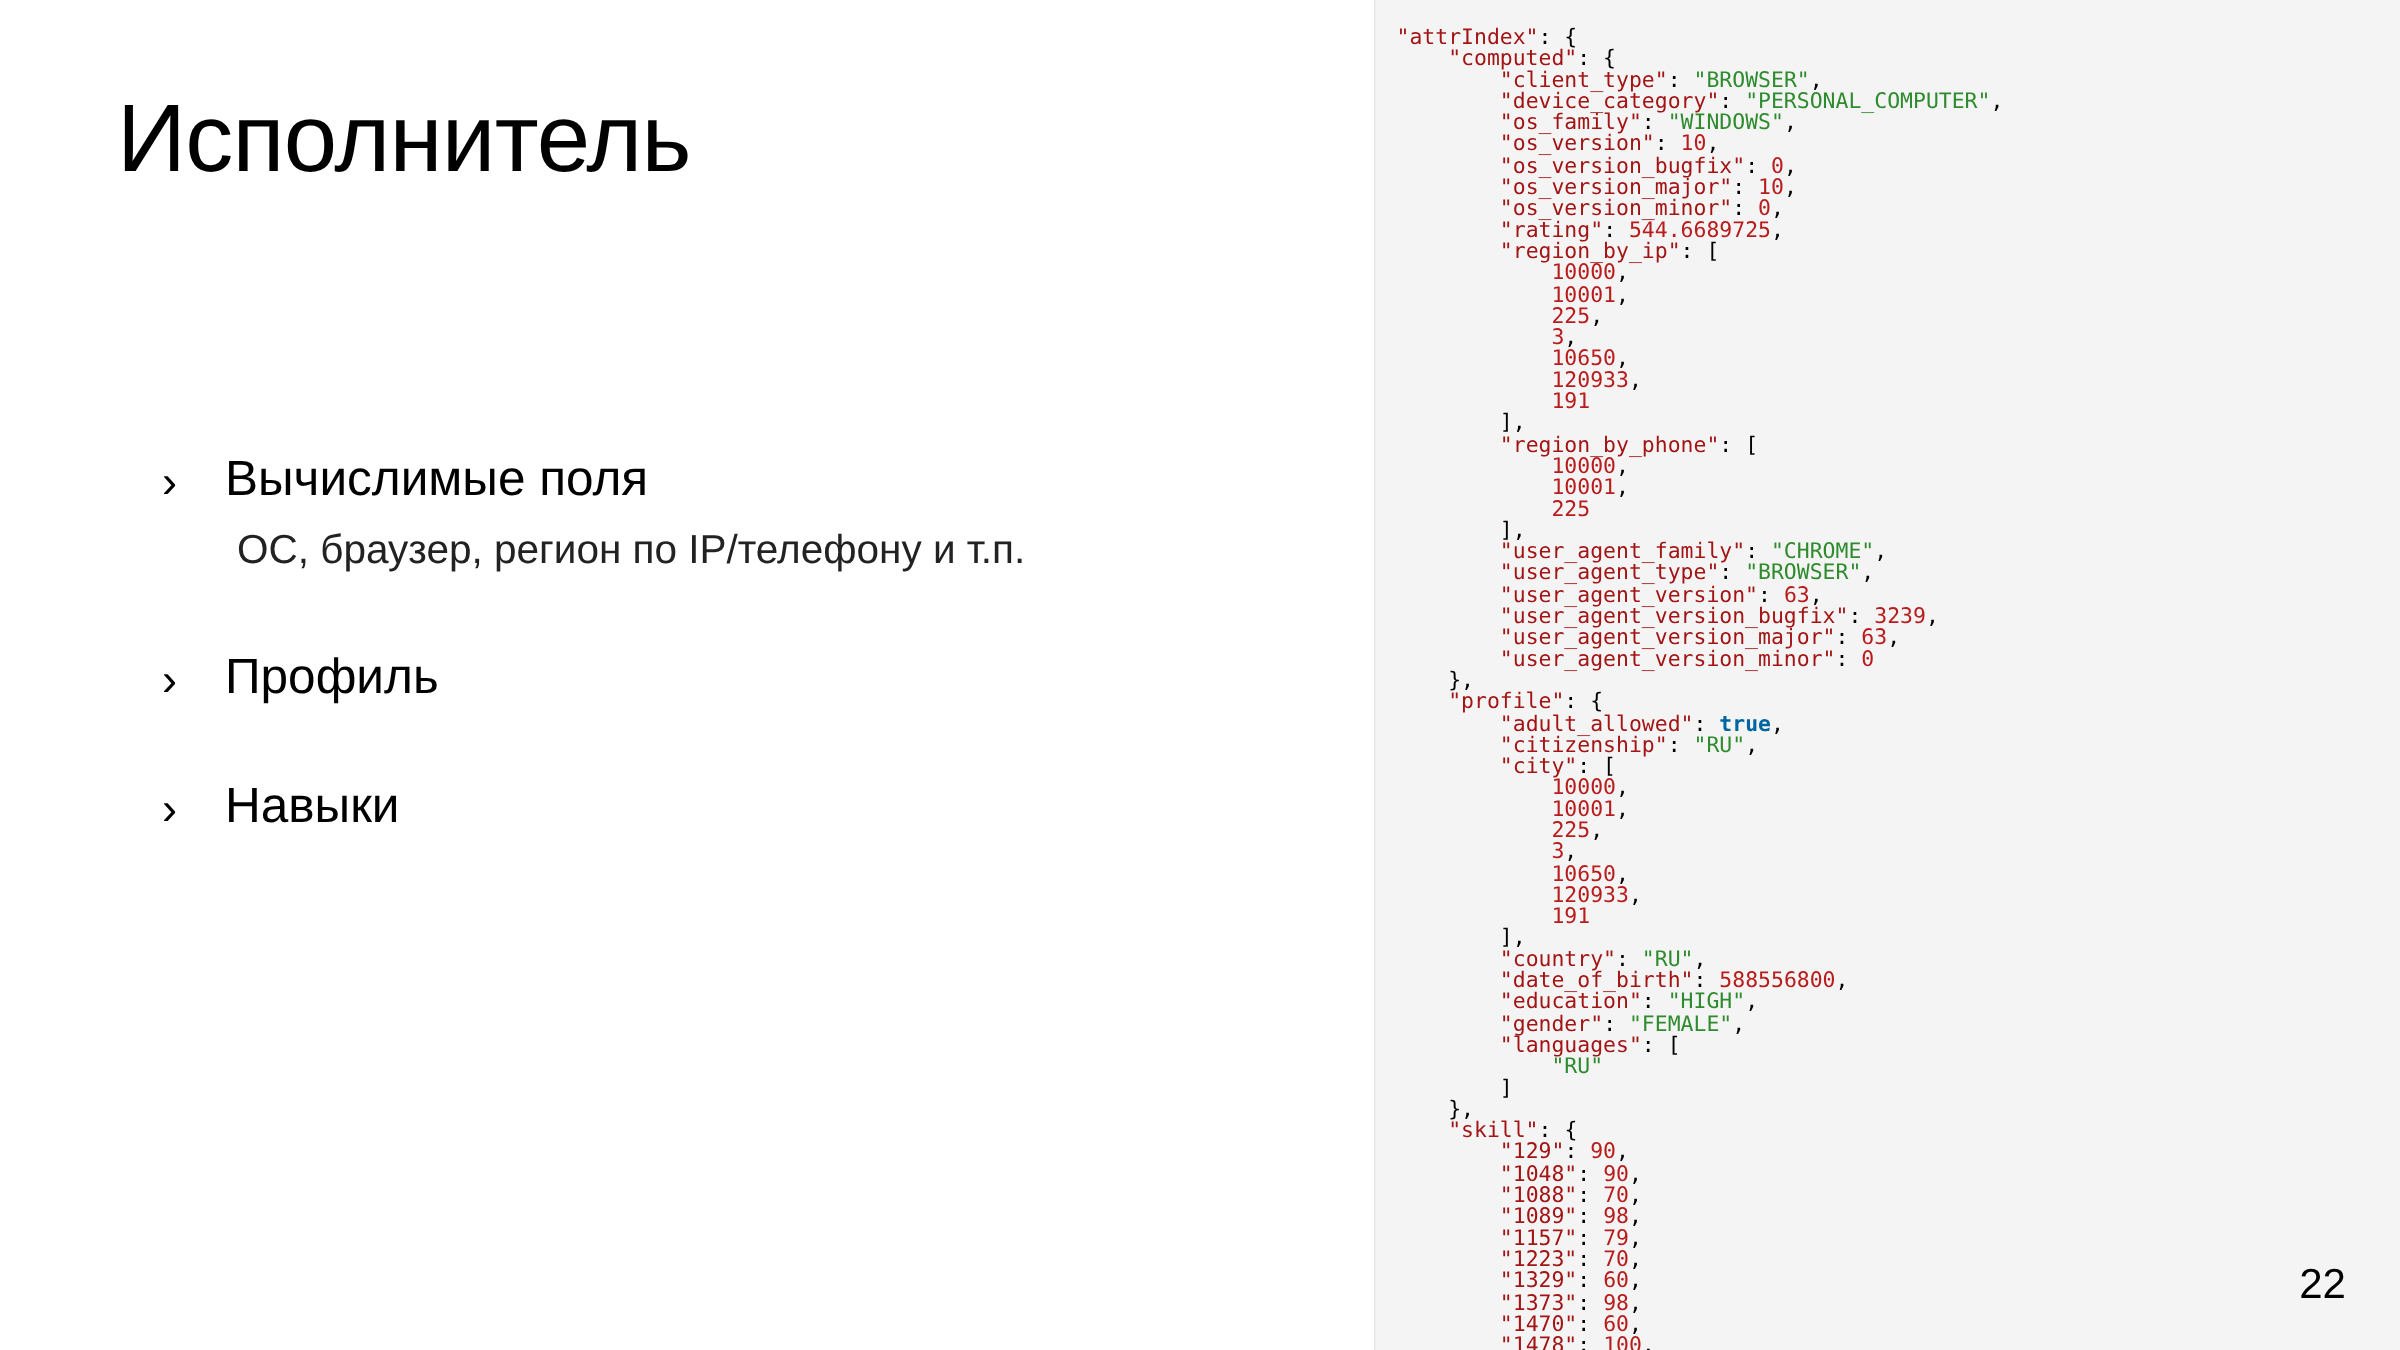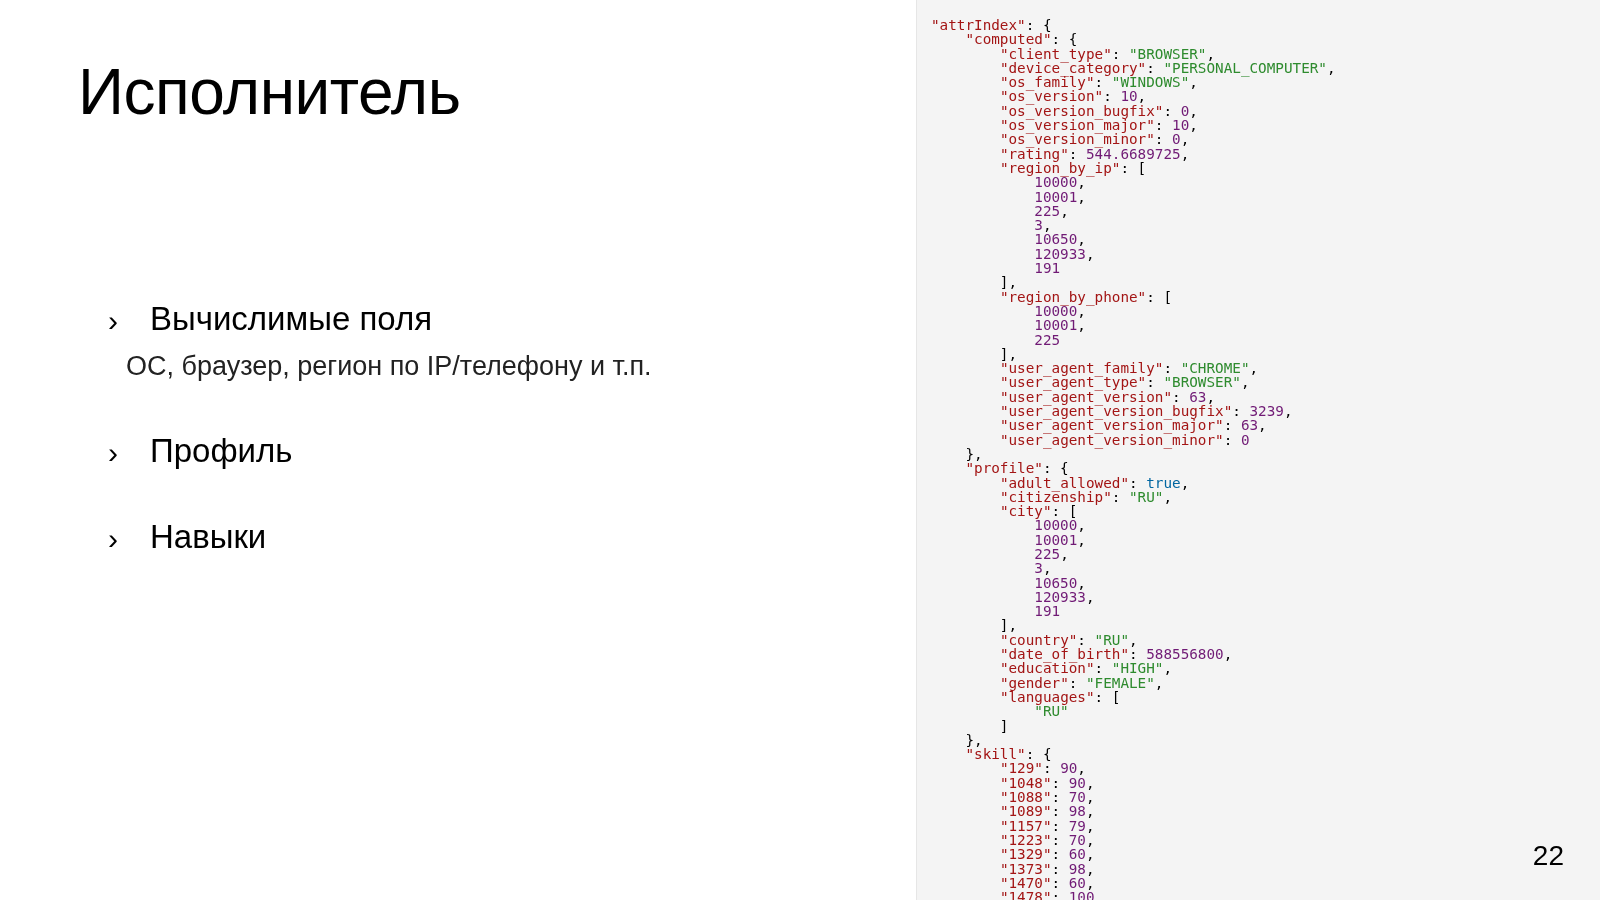--- a/index.html
+++ b/index.html
@@ -50,21 +50,21 @@
     margin-right: 28px;
     font-size: 30px;
     line-height: 1;
     color: #000;
     position: relative;
     top: 1px;
   }
   .bullet-sub {
     font-size: 27px;
     color: #222;
-    margin-left: 18px;
+    margin-left: 50px;
     line-height: 1.35;
   }
   .code-panel {
     position: absolute;
     left: 916px;
     top: 0;
     width: 684px;
     height: 900px;
     background: #f4f4f4;
     border-left: 1px solid #e6e6e6;
@@ -72,22 +72,22 @@
     box-sizing: border-box;
     font-family: "Menlo", "Consolas", "DejaVu Sans Mono", monospace;
     font-size: 14.3px;
     line-height: 1.0;
     white-space: pre;
     color: #000;
     overflow: hidden;
   }
   .k  { color: #a31515; }   
   .s  { color: #2e8b2e; }   
-  .n  { color: #701a75; }   
-  .b  { color: #0066a1; }      
+  .n  { color: #b91c1c; }   
+  .b  { color: #0066a1; font-weight: bold; }      
   .page-number {
     position: absolute;
     right: 36px;
     bottom: 28px;
     font-size: 28px;
     color: #000;
   }
 </style>
 </head>
 <body>

